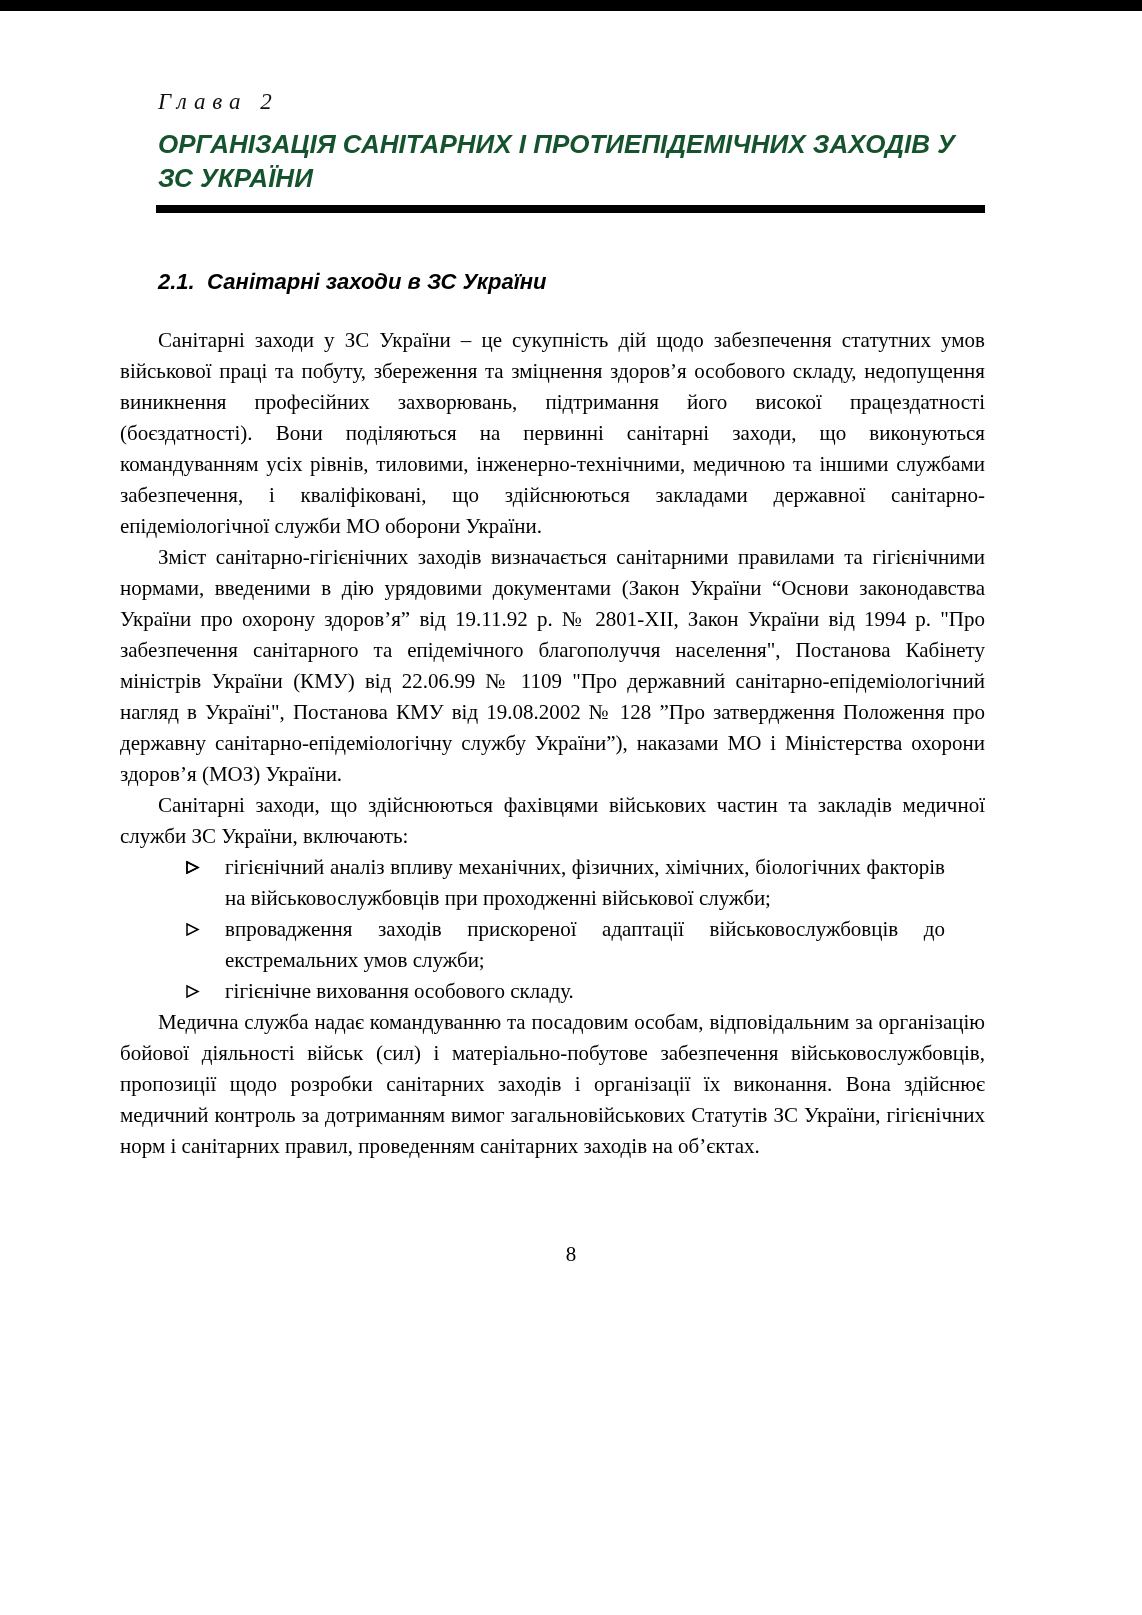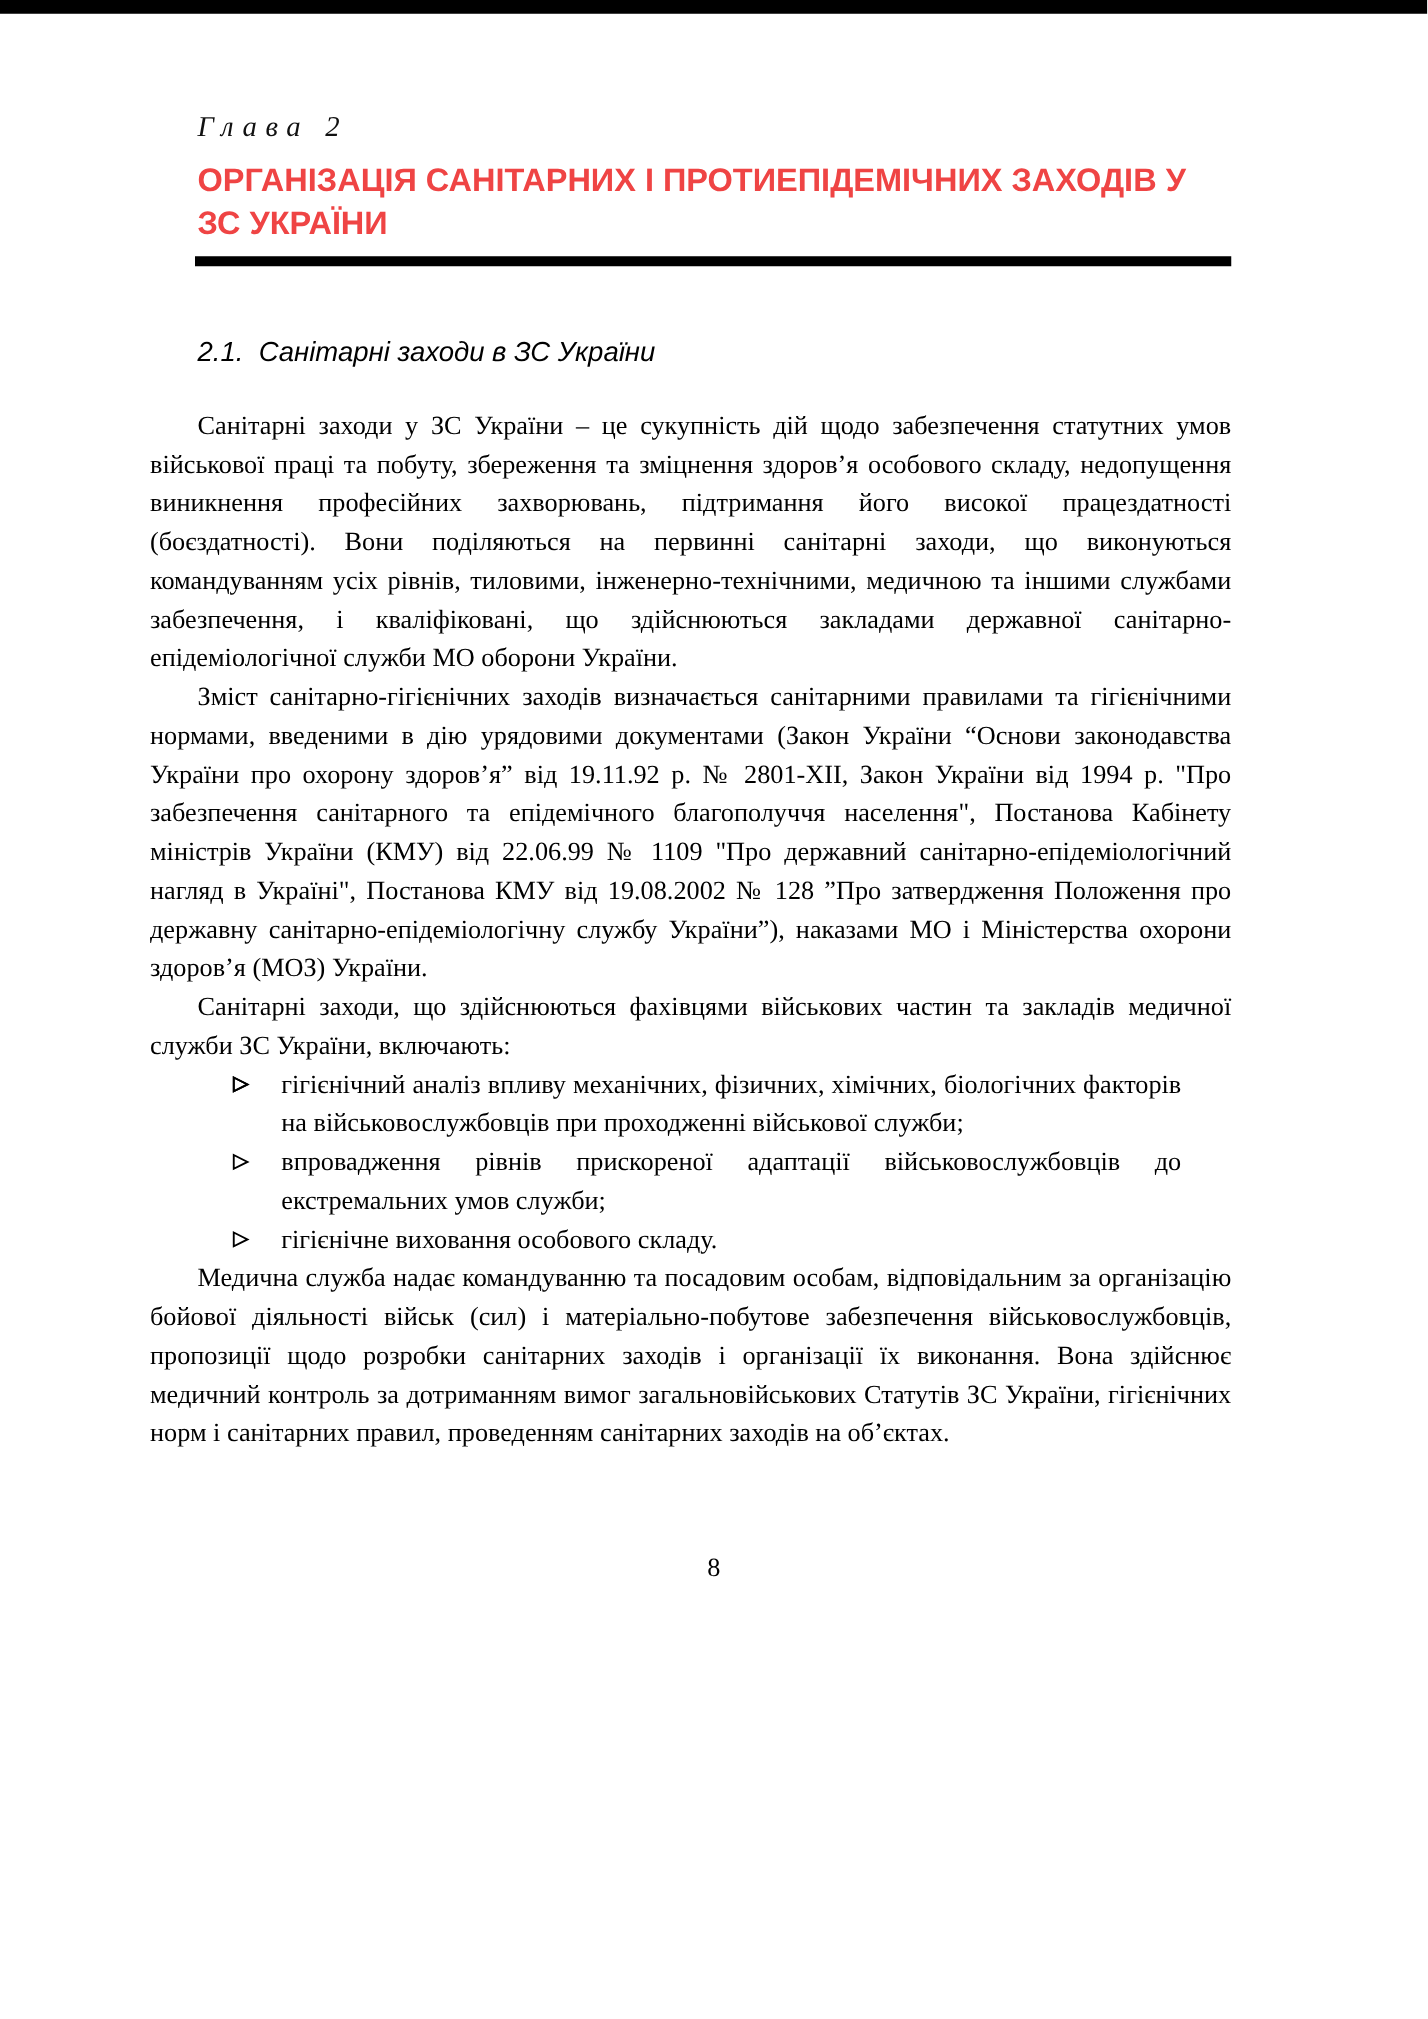--- a/index.html
+++ b/index.html
@@ -29,34 +29,35 @@
     font-family: "Liberation Serif", serif;
     font-style: italic;
     font-size: 23px;
     letter-spacing: 0.30em;
     color: #111;
   }
   .chapter-title {
     margin: 0 0 0 38px;
     font-family: "Liberation Sans", sans-serif;
     font-weight: bold;
+    font-style: italic;
     font-size: 26px;
     line-height: 34px;
     max-width: 840px;
-    color: #ef4444;
+    color: #14532d;
   }
   .rule {
     height: 8px;
     background: #000;
     margin: 10px 0 0 36px;
   }
   .section-heading {
     margin: 56px 0 30px 38px;
     font-family: "Liberation Sans", sans-serif;
-    font-weight: normal;
+    font-weight: bold;
     font-style: italic;
     font-size: 22px;
     white-space: pre-wrap;
   }
   .body {
     font-size: 21px;
     line-height: 31px;
     text-align: justify;
     text-align-last: left;
     text-indent: 38px;
@@ -137,21 +138,21 @@
             </svg>
         </span>
         <span>гігієнічний аналіз впливу механічних, фізичних, хімічних, біологічних факторів на військовослужбовців при проходженні військової служби;</span>
       </li>
       <li>
         <span class="bullet">
           <svg width="15" height="15" viewBox="0 0 15 15">
               <path d="M2,2 L13,7.5 L2,13 Z" fill="none" stroke="#000" stroke-width="1.5"></path>
             </svg>
         </span>
-        <span>впровадження рівнів прискореної адаптації військовослужбовців до екстремальних умов служби;</span>
+        <span>впровадження заходів прискореної адаптації військовослужбовців до екстремальних умов служби;</span>
       </li>
       <li>
         <span class="bullet">
           <svg width="15" height="15" viewBox="0 0 15 15">
               <path d="M2,2 L13,7.5 L2,13 Z" fill="none" stroke="#000" stroke-width="1.5"></path>
             </svg>
         </span>
         <span>гігієнічне виховання особового складу.</span>
       </li>
     </ul>

